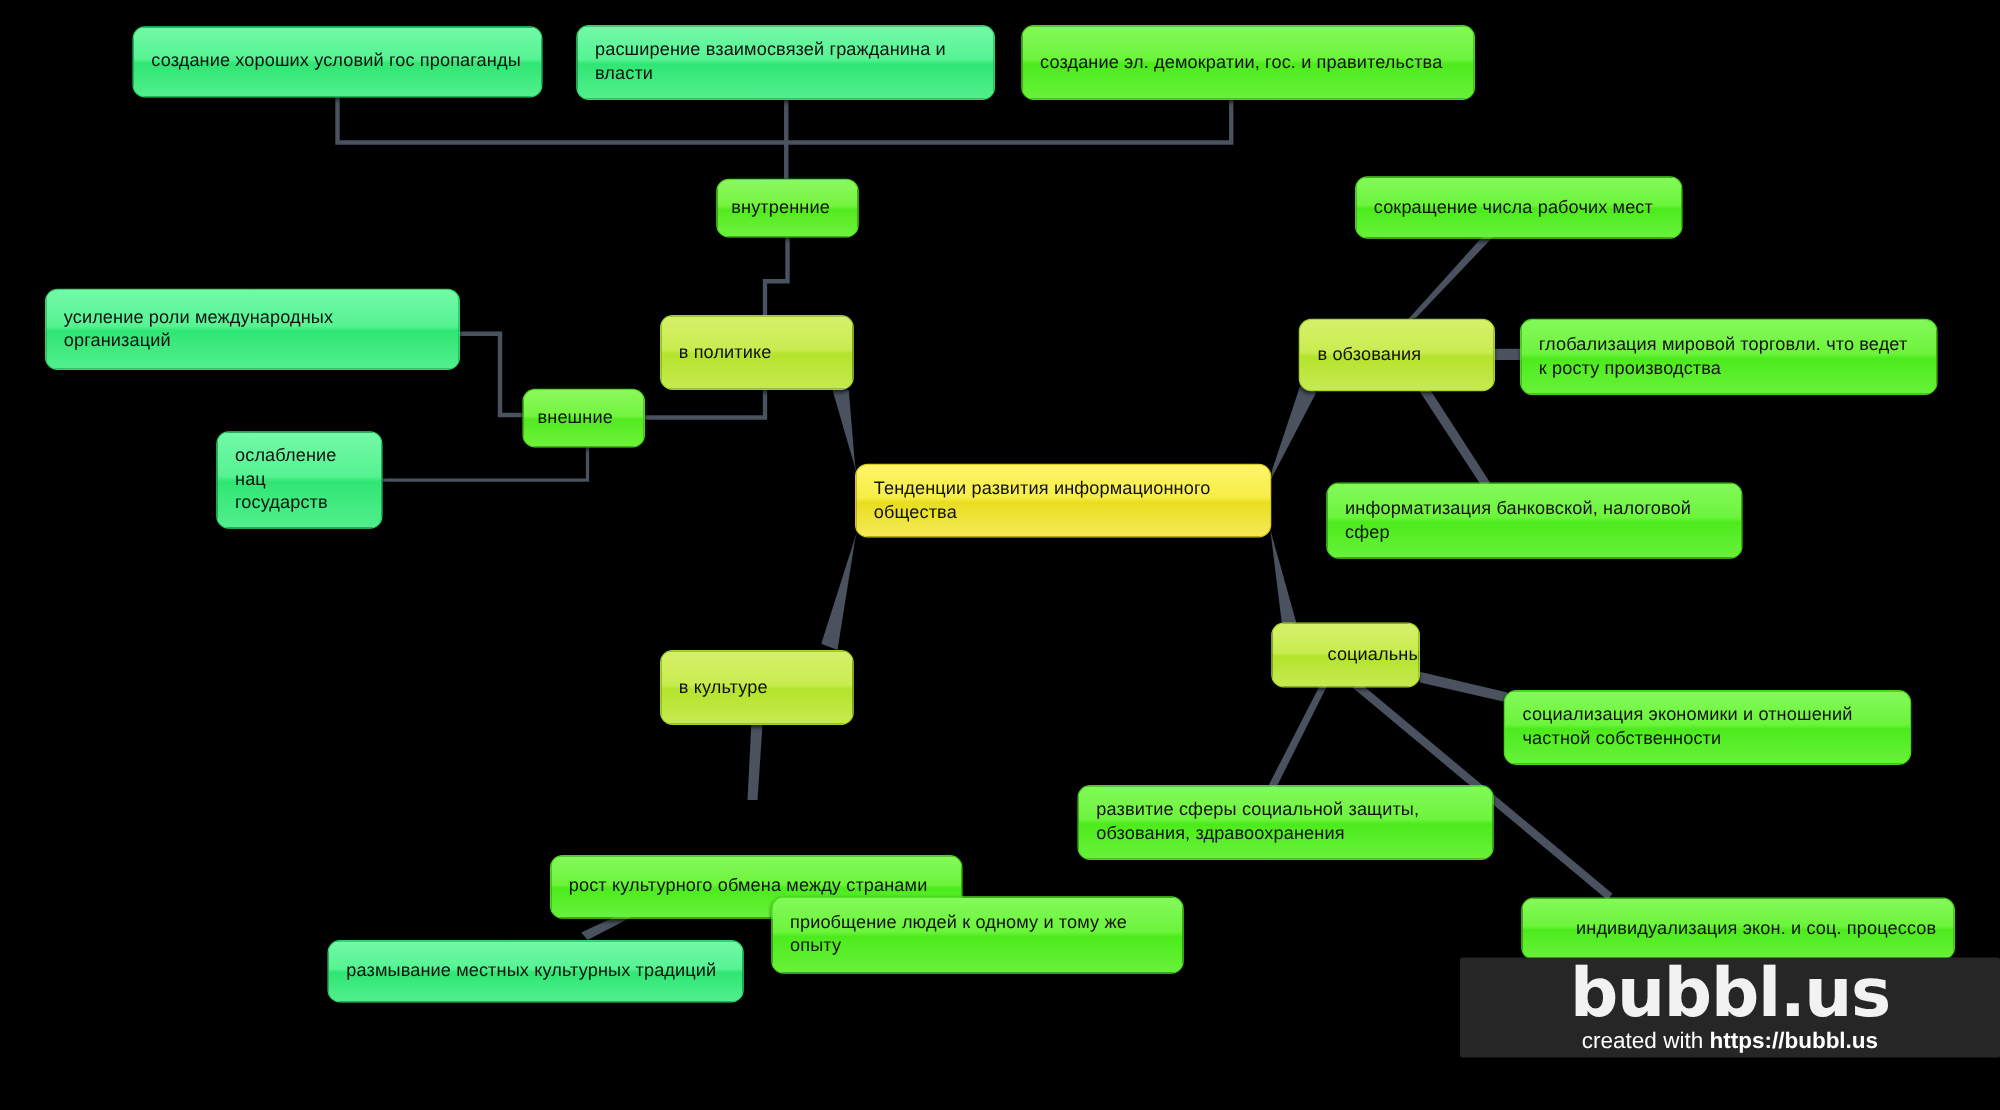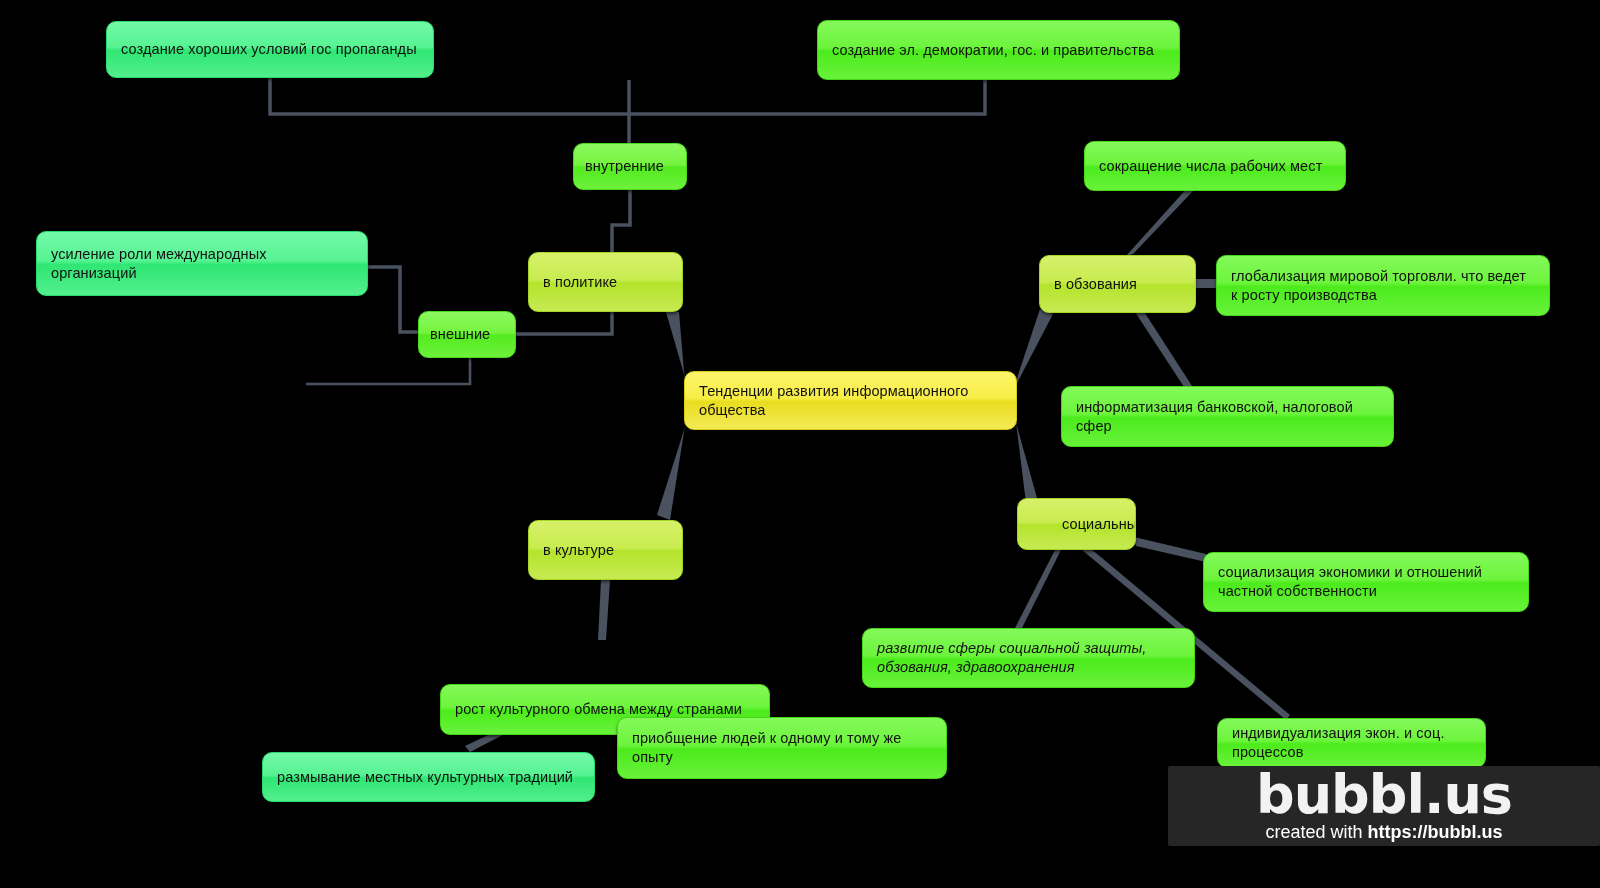--- a/index.html
+++ b/index.html
@@ -145,37 +145,45 @@
       <polygon points="1134,537 1136,546 1206,562 1206,554"></polygon>
 
       <polygon points="1082,550 1090,548 1290,715 1286,720"></polygon>
     </g>
   </svg>
 
   <div class="node t-mint" style="left:106px; top:21px; width:328px; height:57px;">
     <span class="label">создание хороших условий гос пропаганды</span>
   </div>
 
+  <div class="node t-mint" style="left:461px; top:20px; width:335px; height:60px;">
+    <span class="label">расширение взаимосвязей гражданина и власти</span>
+  </div>
 
   <div class="node t-leaf" style="left:817px; top:20px; width:363px; height:60px;">
     <span class="label">создание эл. демократии, гос. и правительства</span>
   </div>
 
   <div class="node t-branch" style="left:573px; top:143px; width:114px; height:47px;">
     <span class="label">внутренние</span>
   </div>
 
   <div class="node t-mint" style="left:36px; top:231px; width:332px; height:65px;">
     <span class="label">усиление роли международных организаций</span>
   </div>
 
   <div class="node t-branch" style="left:418px; top:311px; width:98px; height:47px;">
     <span class="label">внешние</span>
   </div>
 
+  <div class="node t-mint" style="left:173px; top:345px; width:133px; height:78px;">
+    <span class="label">ослабление
+нац
+государств</span>
+  </div>
 
   <div class="node t-cat" style="left:528px; top:252px; width:155px; height:60px;">
     <span class="label">в политике</span>
   </div>
 
   <div class="node t-leaf" style="left:1084px; top:141px; width:262px; height:50px;">
     <span class="label">сокращение числа рабочих мест</span>
   </div>
 
   <div class="node t-cat" style="left:1039px; top:255px; width:157px; height:58px;">
@@ -199,29 +207,29 @@
   </div>
 
   <div class="node t-cat" style="left:1017px; top:498px; width:119px; height:52px;padding-left:44px;">
     <span class="label">социальные</span>
   </div>
 
   <div class="node t-leaf" style="left:1203px; top:552px; width:326px; height:60px;">
     <span class="label">социализация экономики и отношений частной собственности</span>
   </div>
 
-  <div class="node t-leaf" style="left:862px; top:628px; width:333px; height:60px;font-style:italic;">
+  <div class="node t-leaf" style="left:862px; top:628px; width:333px; height:60px;">
     <span class="label">развитие сферы социальной защиты, обзования, здравоохранения</span>
   </div>
 
   <div class="node t-leaf" style="left:440px; top:640px; width:330px; height:51px;margin-top:44px;">
     <span class="label">рост культурного обмена между странами</span>
   </div>
 
-  <div class="node t-leaf" style="left:1217px; top:718px; width:269px; height:50px;">
+  <div class="node t-leaf" style="left:1217px; top:718px; width:347px; height:50px;text-align:right;">
     <span class="label">индивидуализация экон. и соц. процессов</span>
   </div>
 
   <div class="node t-mint" style="left:262px; top:752px; width:333px; height:50px;">
     <span class="label">размывание местных культурных традиций</span>
   </div>
 
   <div class="node t-leaf" style="left:617px; top:717px; width:330px; height:62px;">
     <span class="label">приобщение людей к одному и тому же опыту</span>
   </div>

